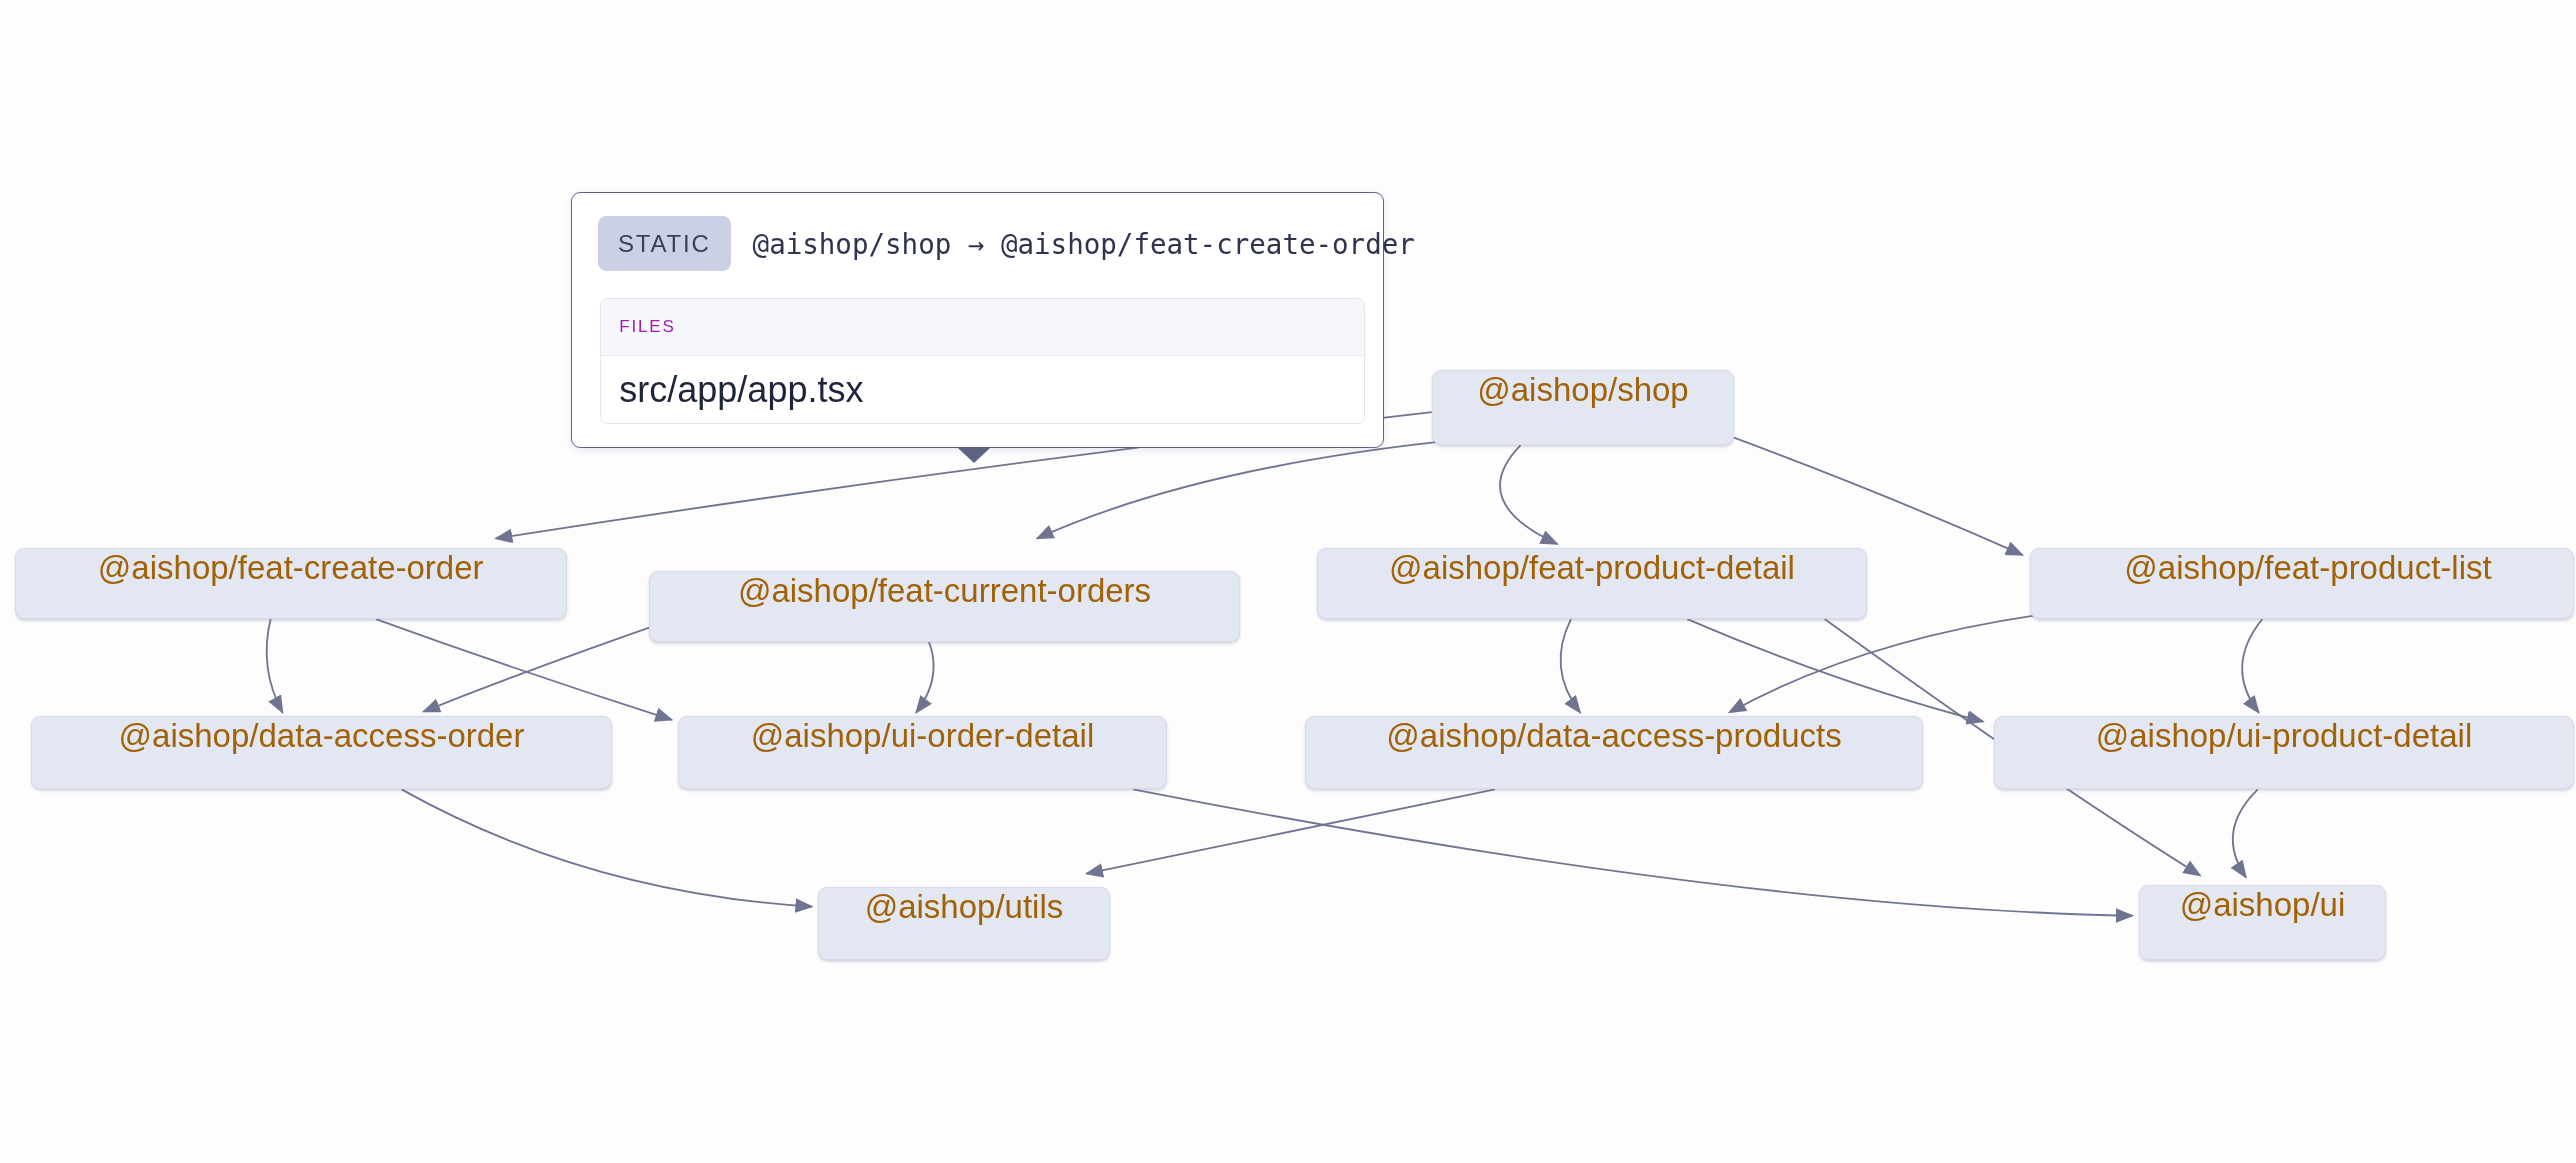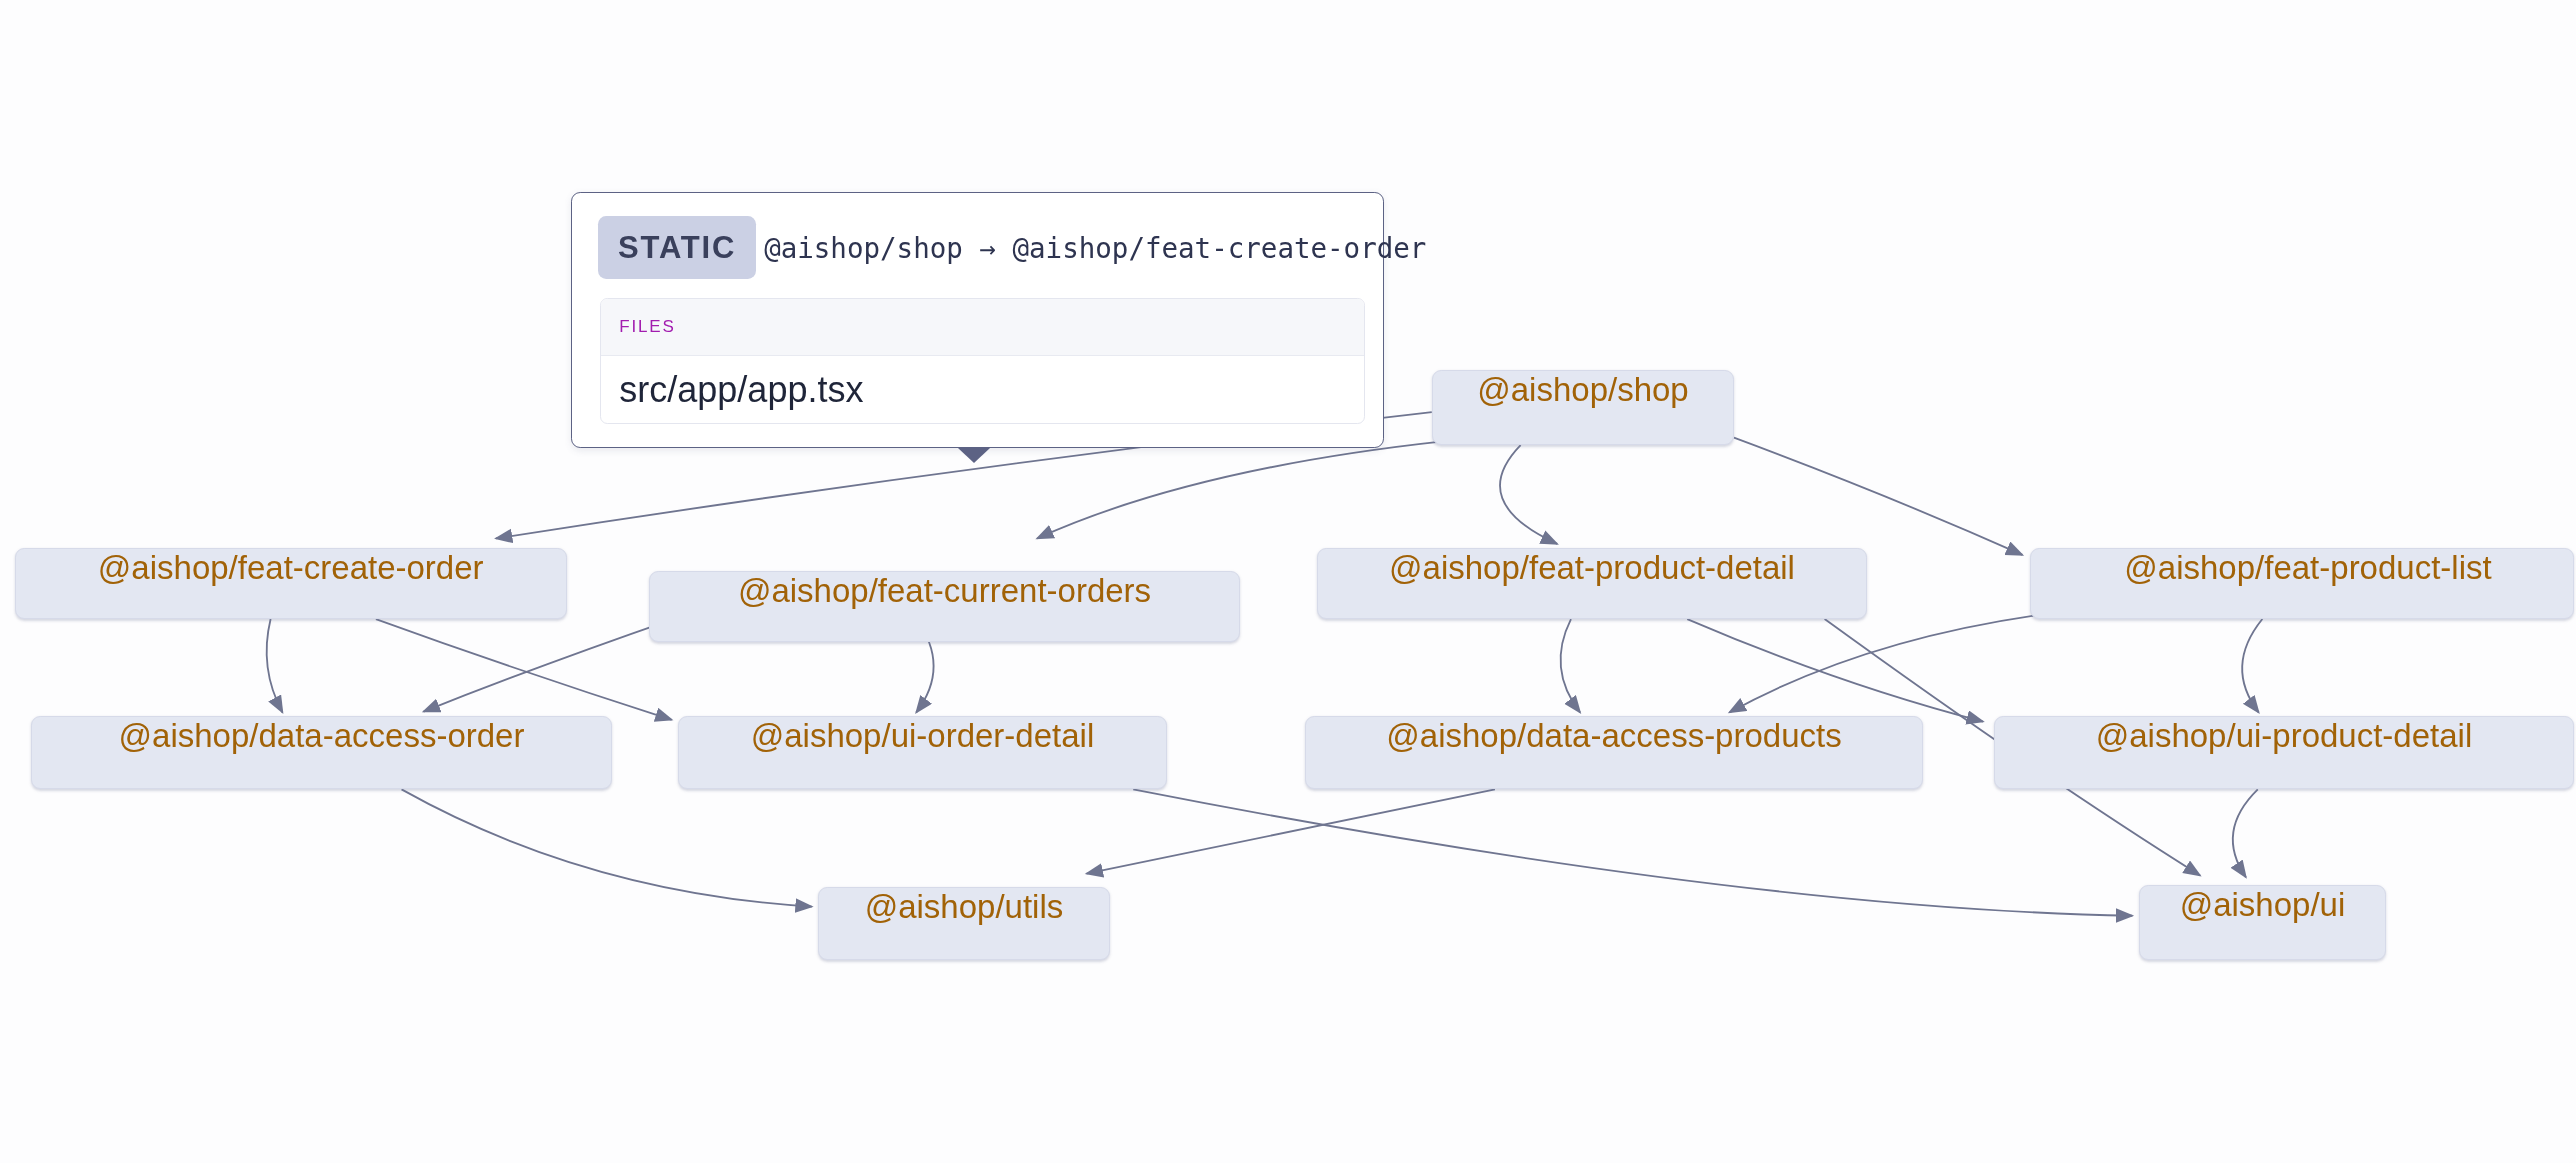--- a/index.html
+++ b/index.html
@@ -59,28 +59,28 @@
     border-top: 15.6px solid #5c6284;
   }
   .tooltip-header {
     display: flex; align-items: center;
     padding: 23px 26px 0 26px;
   }
   .badge {
     display: inline-block;
     background: #cbd0e4;
     color: #3a405c;
-    font-size: 31px;
-    font-weight: bold;
+    font-size: 24px;
+    font-weight: normal;
     letter-spacing: 1.8px;
     padding: 13.7px 20px;
     border-radius: 8.2px;
   }
   .edge-title {
-    margin-left: 8px;
+    margin-left: 22px;
     font-family: "DejaVu Sans Mono", monospace;
     font-size: 27.5px;
     color: #2e3450;
     white-space: nowrap;
   }
   .files-box {
     position: absolute;
     left: 28px; top: 105px;
     width: 765px; height: 126px;
     box-sizing: border-box;

